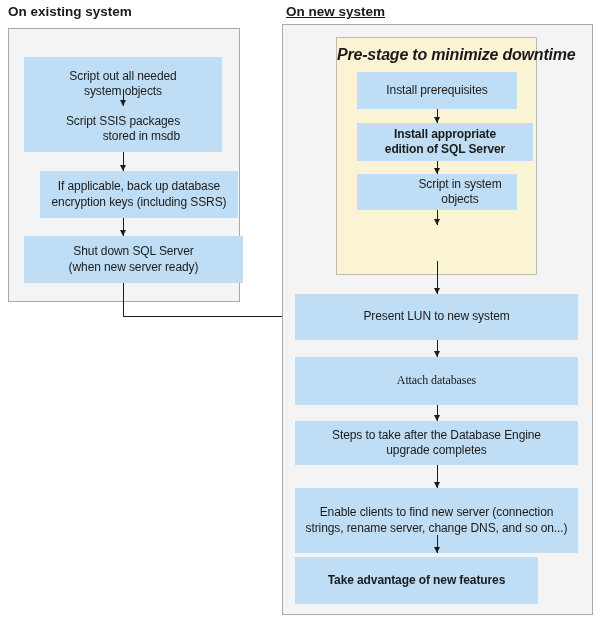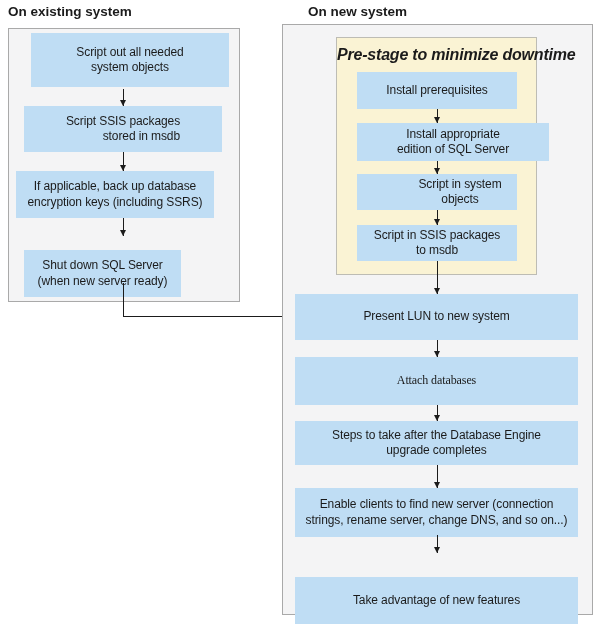--- a/index.html
+++ b/index.html
@@ -86,70 +86,68 @@
 </style>
 </head>
 <body>
 
 <div class="page">
 
   <div class="col-header" style="left:8px; top:4px;">On existing system</div>
 
   <div class="panel" style="left:8px; top:28px; width:232px; height:274px;"></div>
 
-  <div class="flowbox" style="left:24px; top:33px; width:198px; height:54px;margin-left:7px;">Script out all needed
+  <div class="flowbox" style="left:24px; top:57px; width:198px; height:54px;">Script out all needed
 system objects</div>
   <div class="varr" style="left:123px; top:89px; height:17px;"></div>
 
   <div class="flowbox" style="left:24px; top:106px; width:198px; height:46px;text-align:right;">Script SSIS packages
 stored in msdb</div>
   <div class="varr" style="left:123px; top:152px; height:19px;"></div>
 
-  <div class="flowbox" style="left:16px; top:171px; width:198px; height:47px;">If applicable, back up database
+  <div class="flowbox" style="left:40px; top:171px; width:198px; height:47px;">If applicable, back up database
 encryption keys (including SSRS)</div>
   <div class="varr" style="left:123px; top:218px; height:18px;"></div>
 
-  <div class="flowbox" style="left:24px; top:236px; width:157px; height:47px;margin-top:14px;">Shut down SQL Server
+  <div class="flowbox" style="left:24px; top:236px; width:219px; height:47px;">Shut down SQL Server
 (when new server ready)</div>
 
   <div class="vline" style="left:123px; top:283px; height:33px;"></div>
   <div class="harr" style="left:123px; top:316px; width:171px;"></div>
 
-  <div class="col-header" style="left:308px; top:4px;">On new system</div>
+  <div class="col-header" style="left:286px; top:4px;text-decoration:underline;">On new system</div>
 
   <div class="panel" style="left:282px; top:24px; width:311px; height:591px;"></div>
 
   <div class="prestage" style="left:336px; top:37px; width:201px; height:238px;">
     <div class="prestage-title">Pre-stage to minimize downtime</div>
   </div>
 
   <div class="flowbox" style="left:357px; top:72px; width:160px; height:37px;">Install prerequisites</div>
   <div class="varr" style="left:437px; top:109px; height:14px;"></div>
 
-  <div class="flowbox" style="left:357px; top:123px; width:192px; height:38px;">Install appropriate
+  <div class="flowbox" style="left:357px; top:123px; width:176px; height:38px;font-weight:bold;">Install appropriate
 edition of SQL Server</div>
   <div class="varr" style="left:437px; top:161px; height:13px;"></div>
 
   <div class="flowbox" style="left:357px; top:174px; width:160px; height:36px;padding-left:48px;">Script in system objects</div>
   <div class="varr" style="left:437px; top:210px; height:15px;"></div>
 
-  <div class="flowbox" style="left:357px; top:225px; width:160px; height:36px;">Script in SSIS packages
-to msdb</div>
 
   <div class="varr" style="left:437px; top:261px; height:33px;"></div>
 
   <div class="flowbox" style="left:295px; top:294px; width:283px; height:46px;">Present LUN to new system</div>
   <div class="varr" style="left:437px; top:340px; height:17px;"></div>
 
   <div class="flowbox" style="left:295px; top:357px; width:283px; height:48px;font-family:Liberation Serif, serif;">Attach databases</div>
   <div class="varr" style="left:437px; top:405px; height:16px;"></div>
 
   <div class="flowbox" style="left:295px; top:421px; width:283px; height:44px;">Steps to take after the Database Engine
 upgrade completes</div>
   <div class="varr" style="left:437px; top:465px; height:23px;"></div>
 
-  <div class="flowbox" style="left:295px; top:488px; width:283px; height:49px;">Enable clients to find new server (connection
+  <div class="flowbox" style="left:295px; top:488px; width:283px; height:65px;">Enable clients to find new server (connection
 strings, rename server, change DNS, and so on...)</div>
   <div class="varr" style="left:437px; top:535px; height:18px;"></div>
 
-  <div class="flowbox" style="left:295px; top:577px; width:283px; height:47px;">Take advantage of new features</div>
+  <div class="flowbox" style="left:295px; top:557px; width:243px; height:47px;font-weight:bold;">Take advantage of new features</div>
 
 </div>
 
 </body></html>

